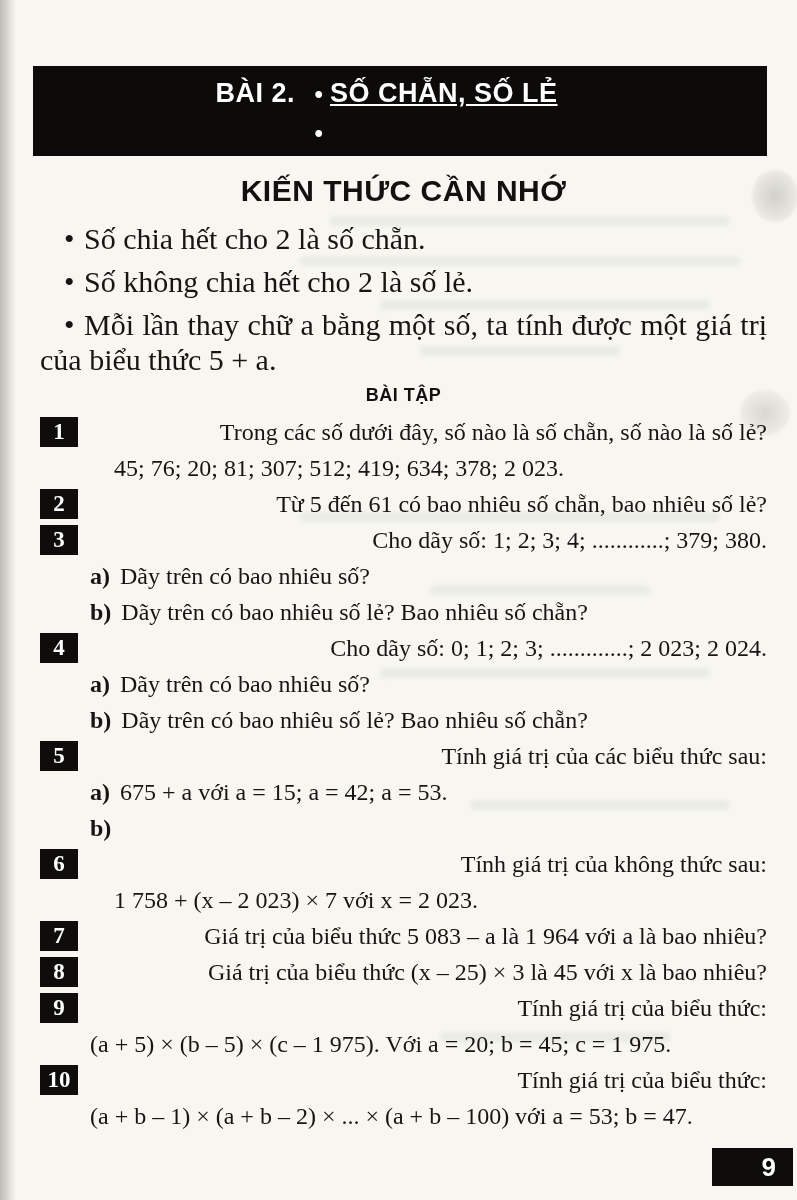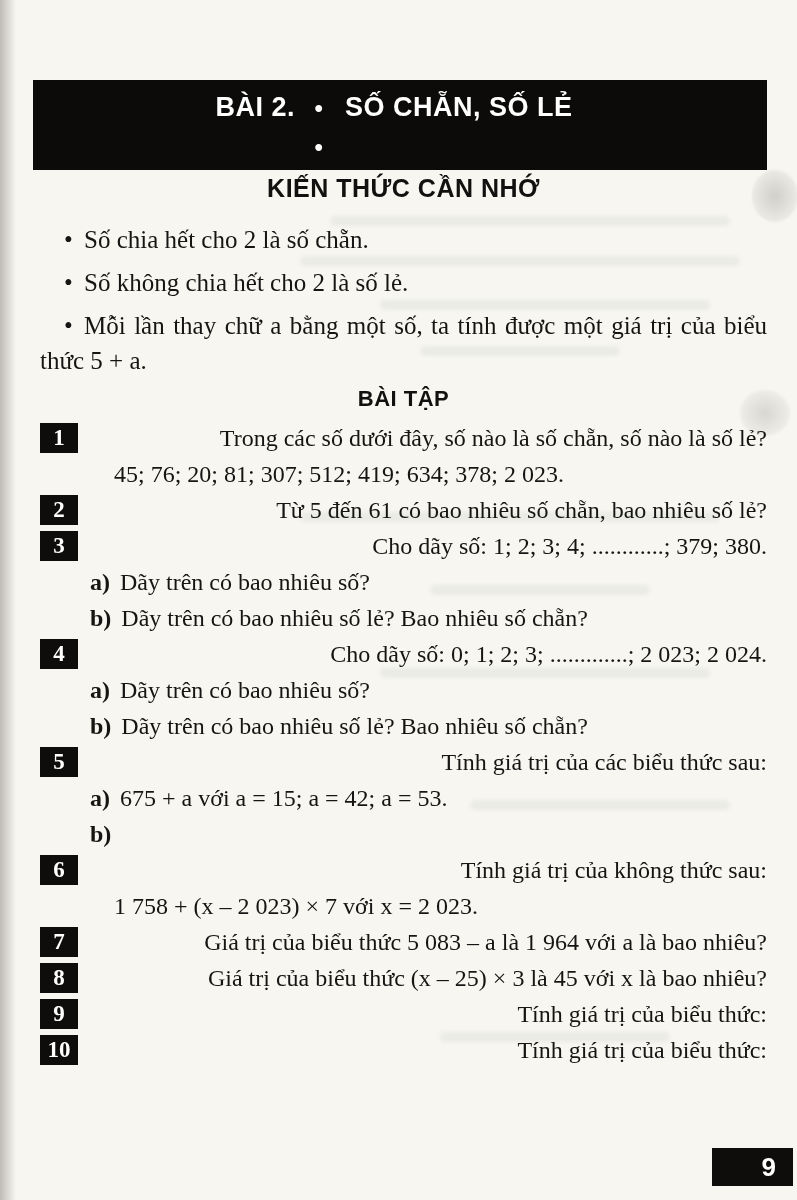--- a/index.html
+++ b/index.html
@@ -13,43 +13,43 @@
     color:#171513;
   }
   .edge-shadow {
     position:absolute; left:0; top:0; bottom:0; width:16px;
     background:linear-gradient(to right, rgba(85,78,70,0.35), rgba(85,78,70,0));
     pointer-events:none;
   }
 
   
   .banner {
-    position:absolute; left:33px; top:80px; width:734px; height:90px;
+    position:absolute; left:33px; top:66px; width:734px; height:90px;
     background:#0c0b0a; color:#ffffff;
     font-family:"Liberation Sans","DejaVu Sans",sans-serif;
     font-weight:700;
   }
   .b-line { display:flex; align-items:center; height:39px; font-size:27px; letter-spacing:0.5px; }
   .b-line1 { margin-top:8px; }
   .b-lead { display:inline-block; width:262px; text-align:right; flex:0 0 auto; }
   .b-dot { display:inline-block; width:18px; text-align:center; margin-left:15px; font-size:24px; flex:0 0 auto; }
-  .b-title { margin-left:17px; white-space:nowrap; }
+  .b-title { margin-left:2px; white-space:nowrap;text-decoration:underline; }
 
   
   .content { position:absolute; left:40px; right:30px; top:174px; }
 
   .sec-head {
     font-family:"Liberation Sans","DejaVu Sans",sans-serif;
-    font-weight:700; font-size:25px; letter-spacing:0.5px;
-    text-align:center; margin:0 0 19px 0; color:#121110;
-  }
-  .bt-head { margin:7px 0 11px 0; font-size:22px; }
+    font-weight:700; font-size:30px; letter-spacing:0.5px;
+    text-align:center; margin:0 0 13px 0; color:#121110;
+  }
+  .bt-head { margin:7px 0 11px 0; font-size:18px; }
 
   .kb {
-    margin:0 0 8px 0; font-size:25px; line-height:35px;
+    margin:0 0 8px 0; font-size:30px; line-height:35px;
     text-indent:24px; color:#171513;
   }
   .kb .blt { display:inline-block; width:20px; text-indent:0; }
   .kb.justify { text-align:justify; }
 
   
   .ex { margin:0; }
   .row { display:flex; align-items:flex-start; line-height:31px; margin-bottom:5px; font-size:24px; }
   .badge {
     flex:0 0 auto;
@@ -202,24 +202,26 @@
         <span class="badge">8</span>
         <div class="etext">Giá trị của biểu thức (x – 25) × 3 là 45 với x là bao nhiêu?</div>
       </div>
     </div>
 
     <div class="ex">
       <div class="row main">
         <span class="badge">9</span>
         <div class="etext">Tính giá trị của biểu thức:</div>
       </div>
+      <div class="row indent-text">(a + 5) × (b – 5) × (c – 1 975). Với a = 20; b = 45; c = 1 975.</div>
     </div>
 
     <div class="ex">
       <div class="row main">
         <span class="badge">10</span>
         <div class="etext">Tính giá trị của biểu thức:</div>
       </div>
+      <div class="row indent-text">(a + b – 1) × (a + b – 2) × ... × (a + b – 100) với a = 53; b = 47.</div>
     </div>
   </div>
 
   <div class="pagenum-box">9</div>
 </div>
 
 </body></html>

